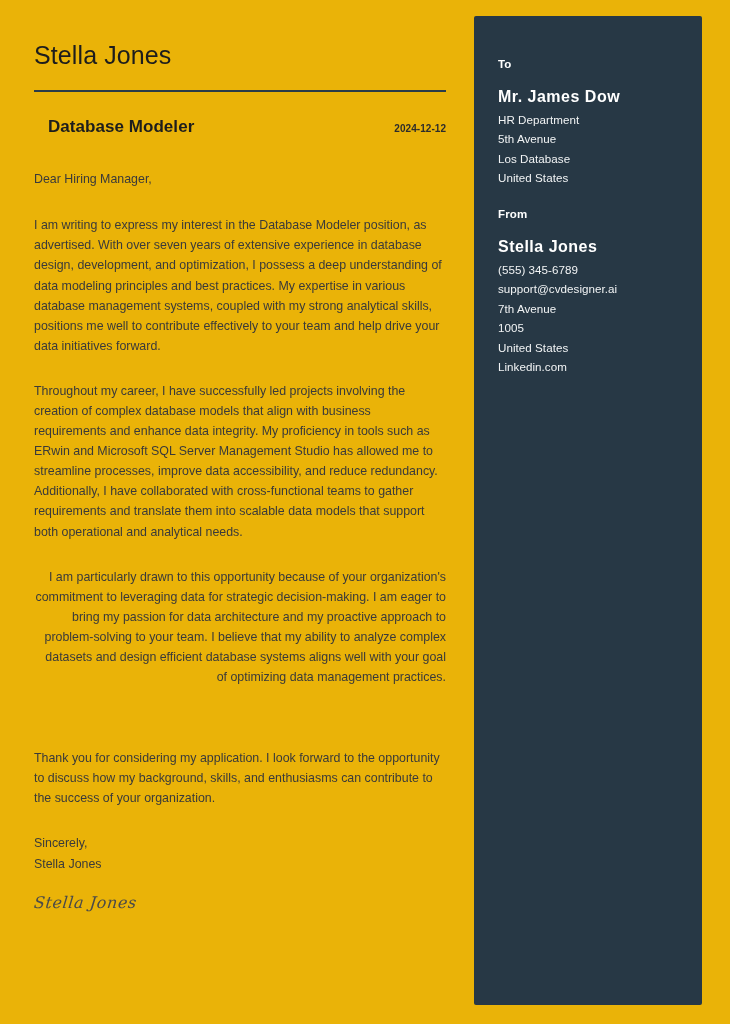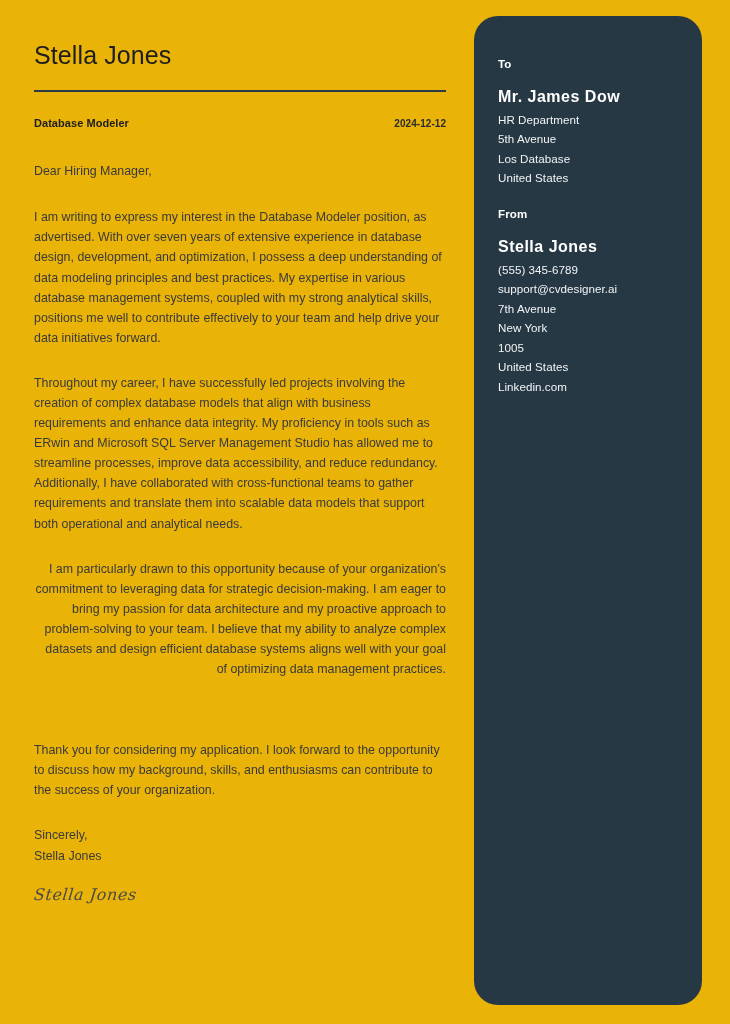--- a/index.html
+++ b/index.html
@@ -48,24 +48,25 @@
     width: 100%;
   }
 
   .meta-row {
     display: flex;
     justify-content: space-between;
     align-items: baseline;
     margin-top: 25px;
   }
   .job-title {
-    font-size: 11px;
+    font-size: 17px;
     font-weight: bold;
     color: #1d1d1d;
     letter-spacing: 0.05px;
+    margin-left: 14px;
   }
   .letter-date {
     font-size: 10px;
     font-weight: bold;
     color: #2c2c2c;
     letter-spacing: 0.05px;
   }
 
   .salutation {
     margin-top: 33px;
@@ -109,21 +110,21 @@
   }
 
   
   .sidebar {
     position: absolute;
     left: 474px;
     top: 16px;
     width: 228px;
     height: 989px;
     background: #273845;
-    border-radius: 24px;
+    border-radius: 2px;
     box-sizing: border-box;
     padding: 42px 0 0 24px;
     color: #ffffff;
   }
 
   .sb-section { margin-bottom: 18px; }
 
   .sb-label {
     font-size: 11.5px;
     font-weight: bold;
@@ -194,21 +195,20 @@
       <div class="sb-line">Los Database</div>
       <div class="sb-line">United States</div>
     </div>
 
     <div class="sb-section from-section">
       <div class="sb-label">From</div>
       <div class="sb-name">Stella Jones</div>
       <div class="sb-line">(555) 345-6789</div>
       <div class="sb-line">support@cvdesigner.ai</div>
       <div class="sb-line">7th Avenue</div>
-      <div class="sb-line">New York</div>
       <div class="sb-line">1005</div>
       <div class="sb-line">United States</div>
       <div class="sb-line">Linkedin.com</div>
     </div>
 
   </aside>
 
 </div>
 
 </body></html>

